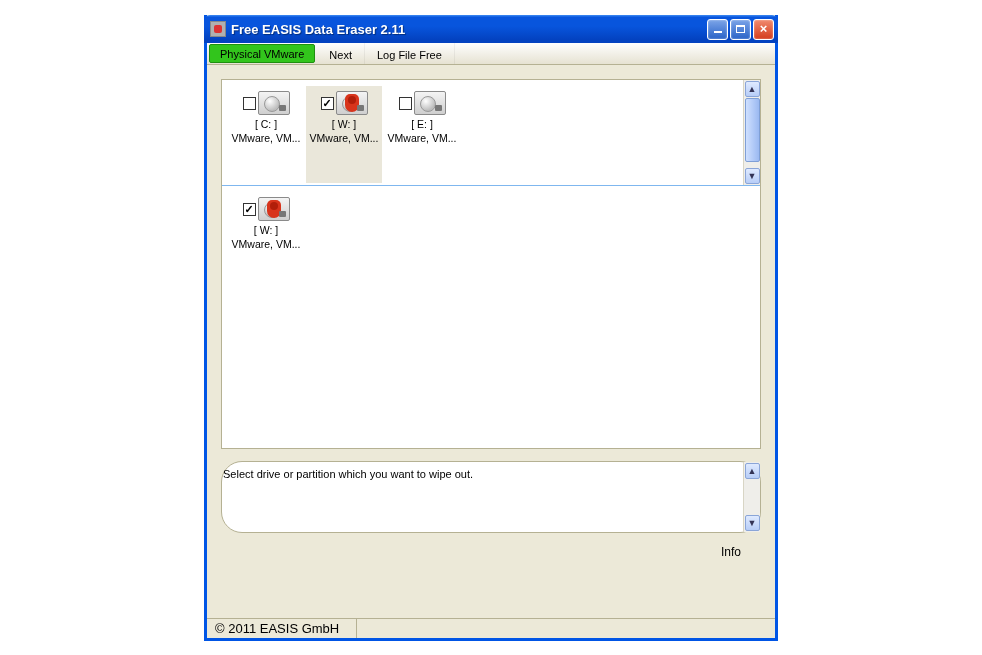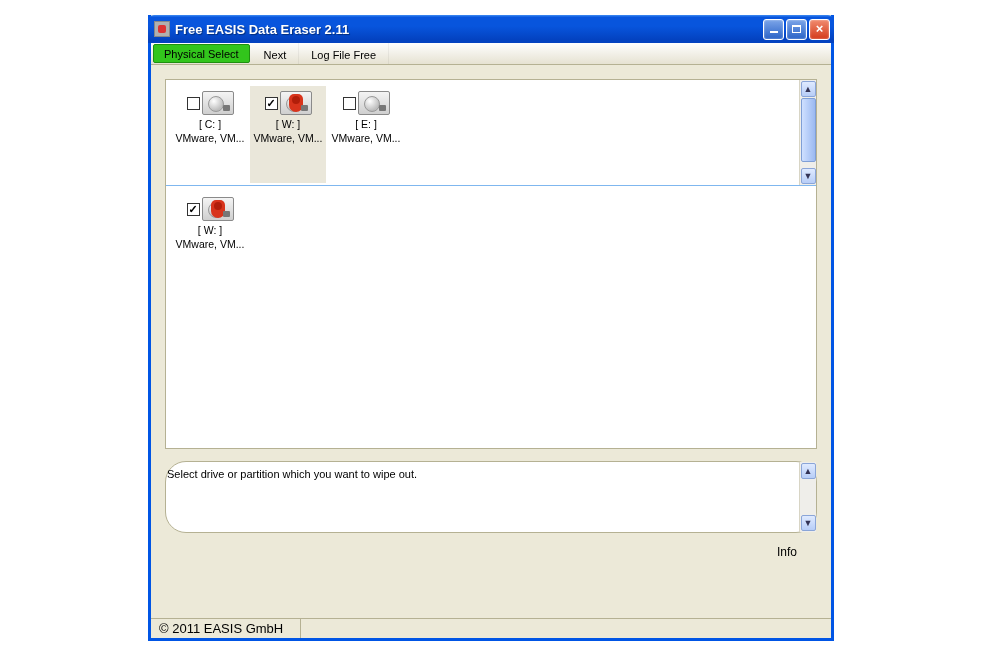--- a/index.html
+++ b/index.html
@@ -1,18 +1,18 @@
 <!DOCTYPE html>
 <html><head>
 <meta charset="utf-8">
 <style>
   * { box-sizing: border-box; margin: 0; padding: 0; }
   body { font-family: Tahoma, Verdana, Arial, sans-serif; font-size: 11px; background: #fff; display: flex; align-items: flex-start; justify-content: center; }
   .window {
-    width: 686px;
+    width: 574px;
     height: 626px;
     border: 3px solid #0055e5;
     border-top: none;
     background: #ece9d8;
     display: flex;
     flex-direction: column;
     position: relative;
     margin-top: 15px;
   }
   .titlebar {
@@ -219,21 +219,21 @@
       <div class="winbtn blue">
           <div class="maxbox"></div>
         </div>
       <div class="winbtn red">
           <span class="xmark">×</span>
         </div>
     </div>
   </div>
 
   <div class="toolbar">
-    <div class="tab active">Physical Select</div>
+    <div class="tab active">Physical VMware</div>
     <div class="tab">Next</div>
     <div class="tab">Log File Free</div>
   </div>
 
   <div class="client">
 
     <div class="panel top">
 
       <div class="drive-area">
         <div class="drive">

